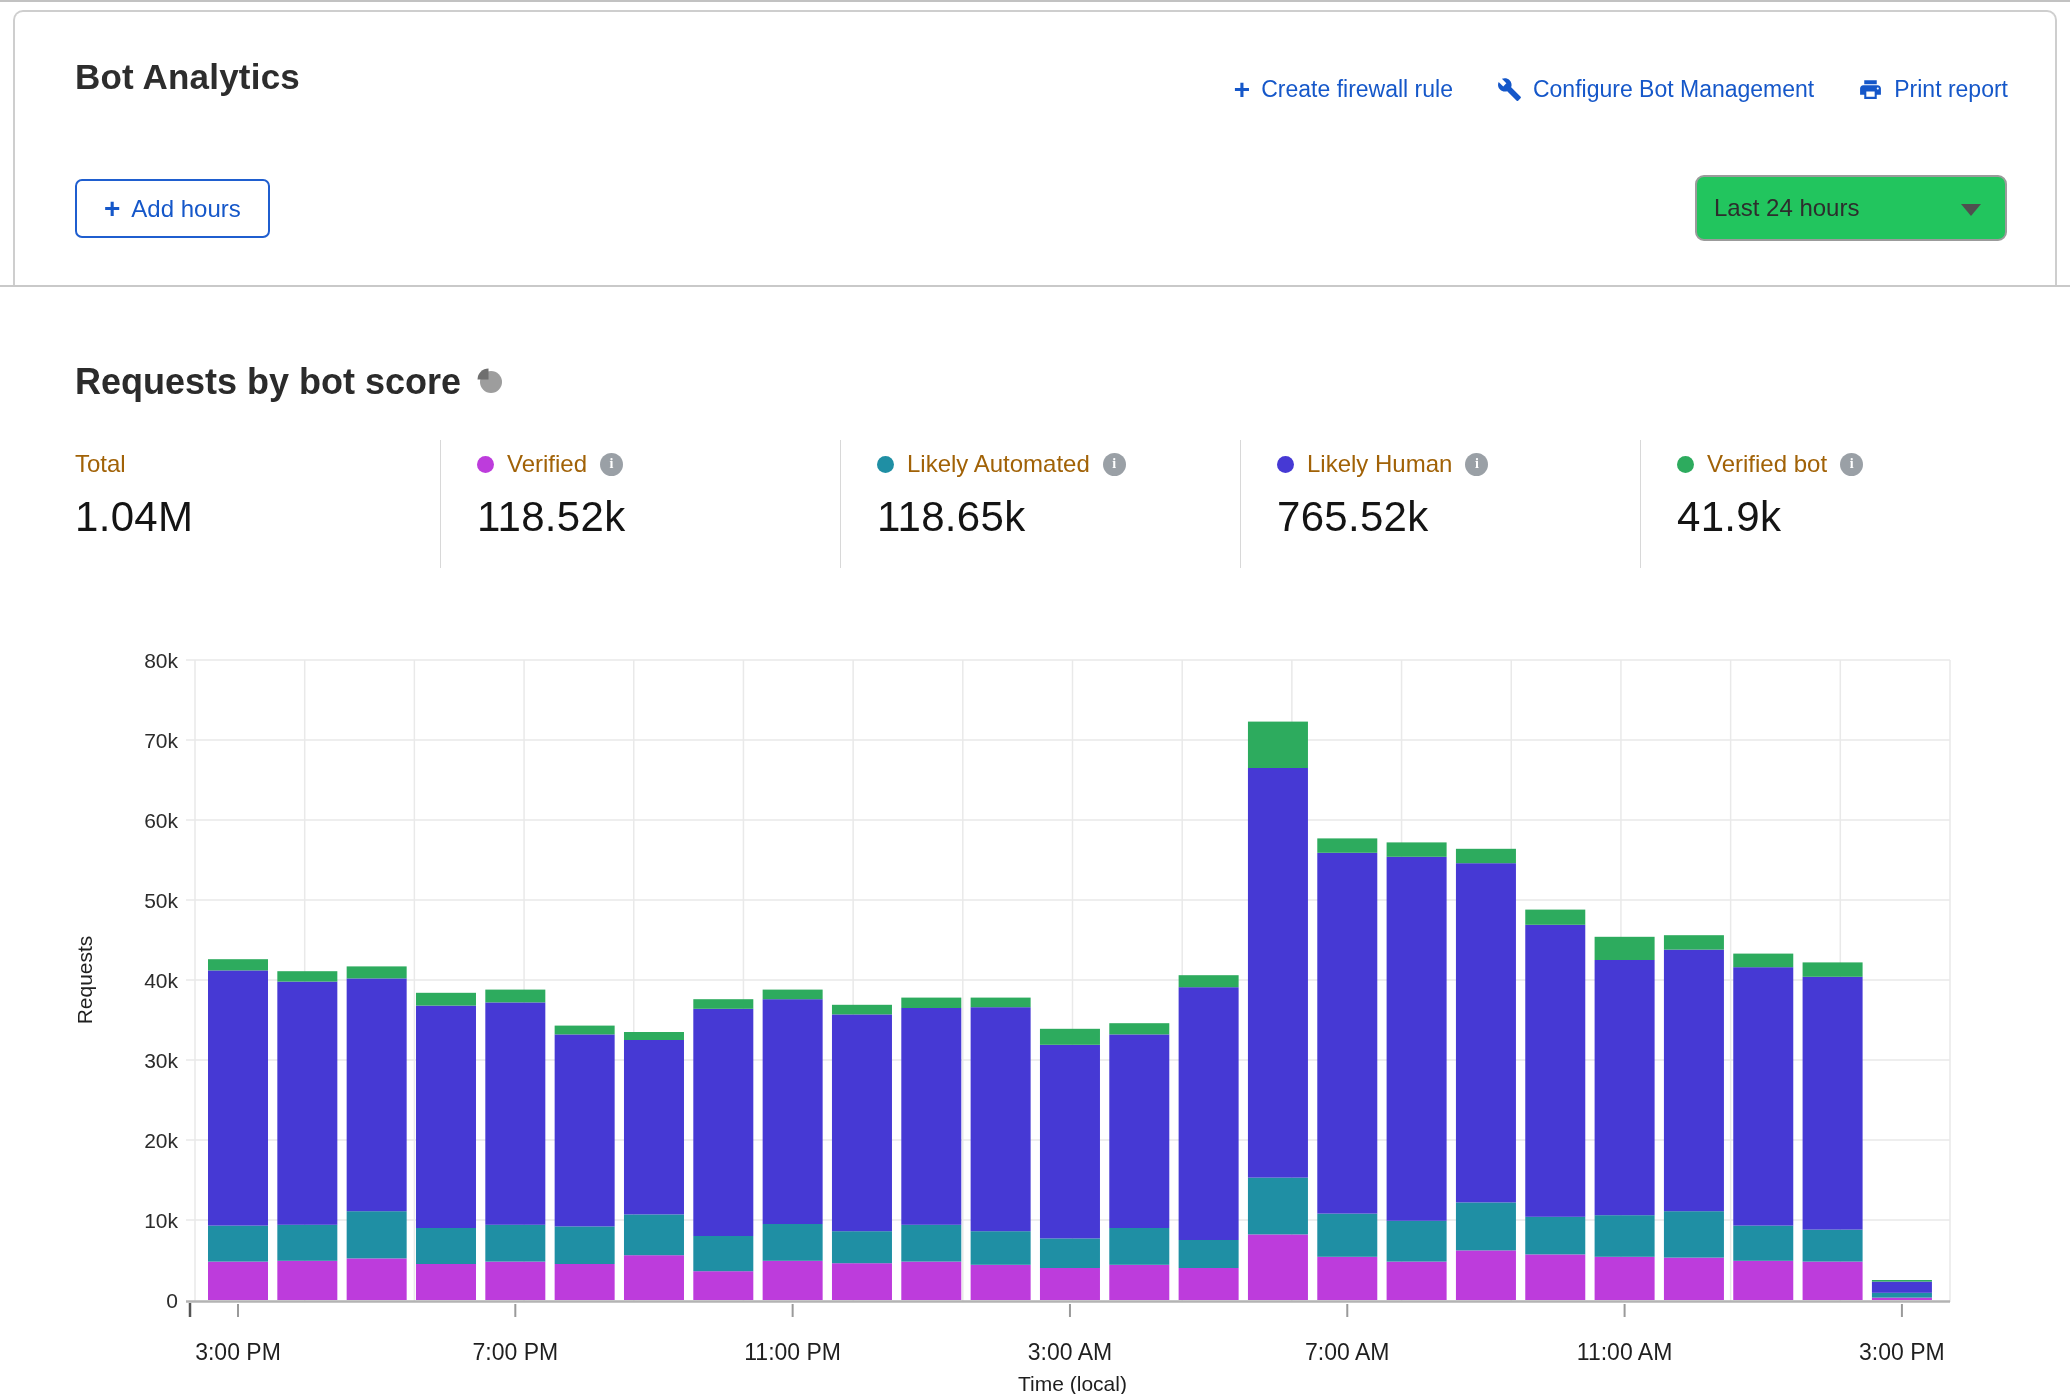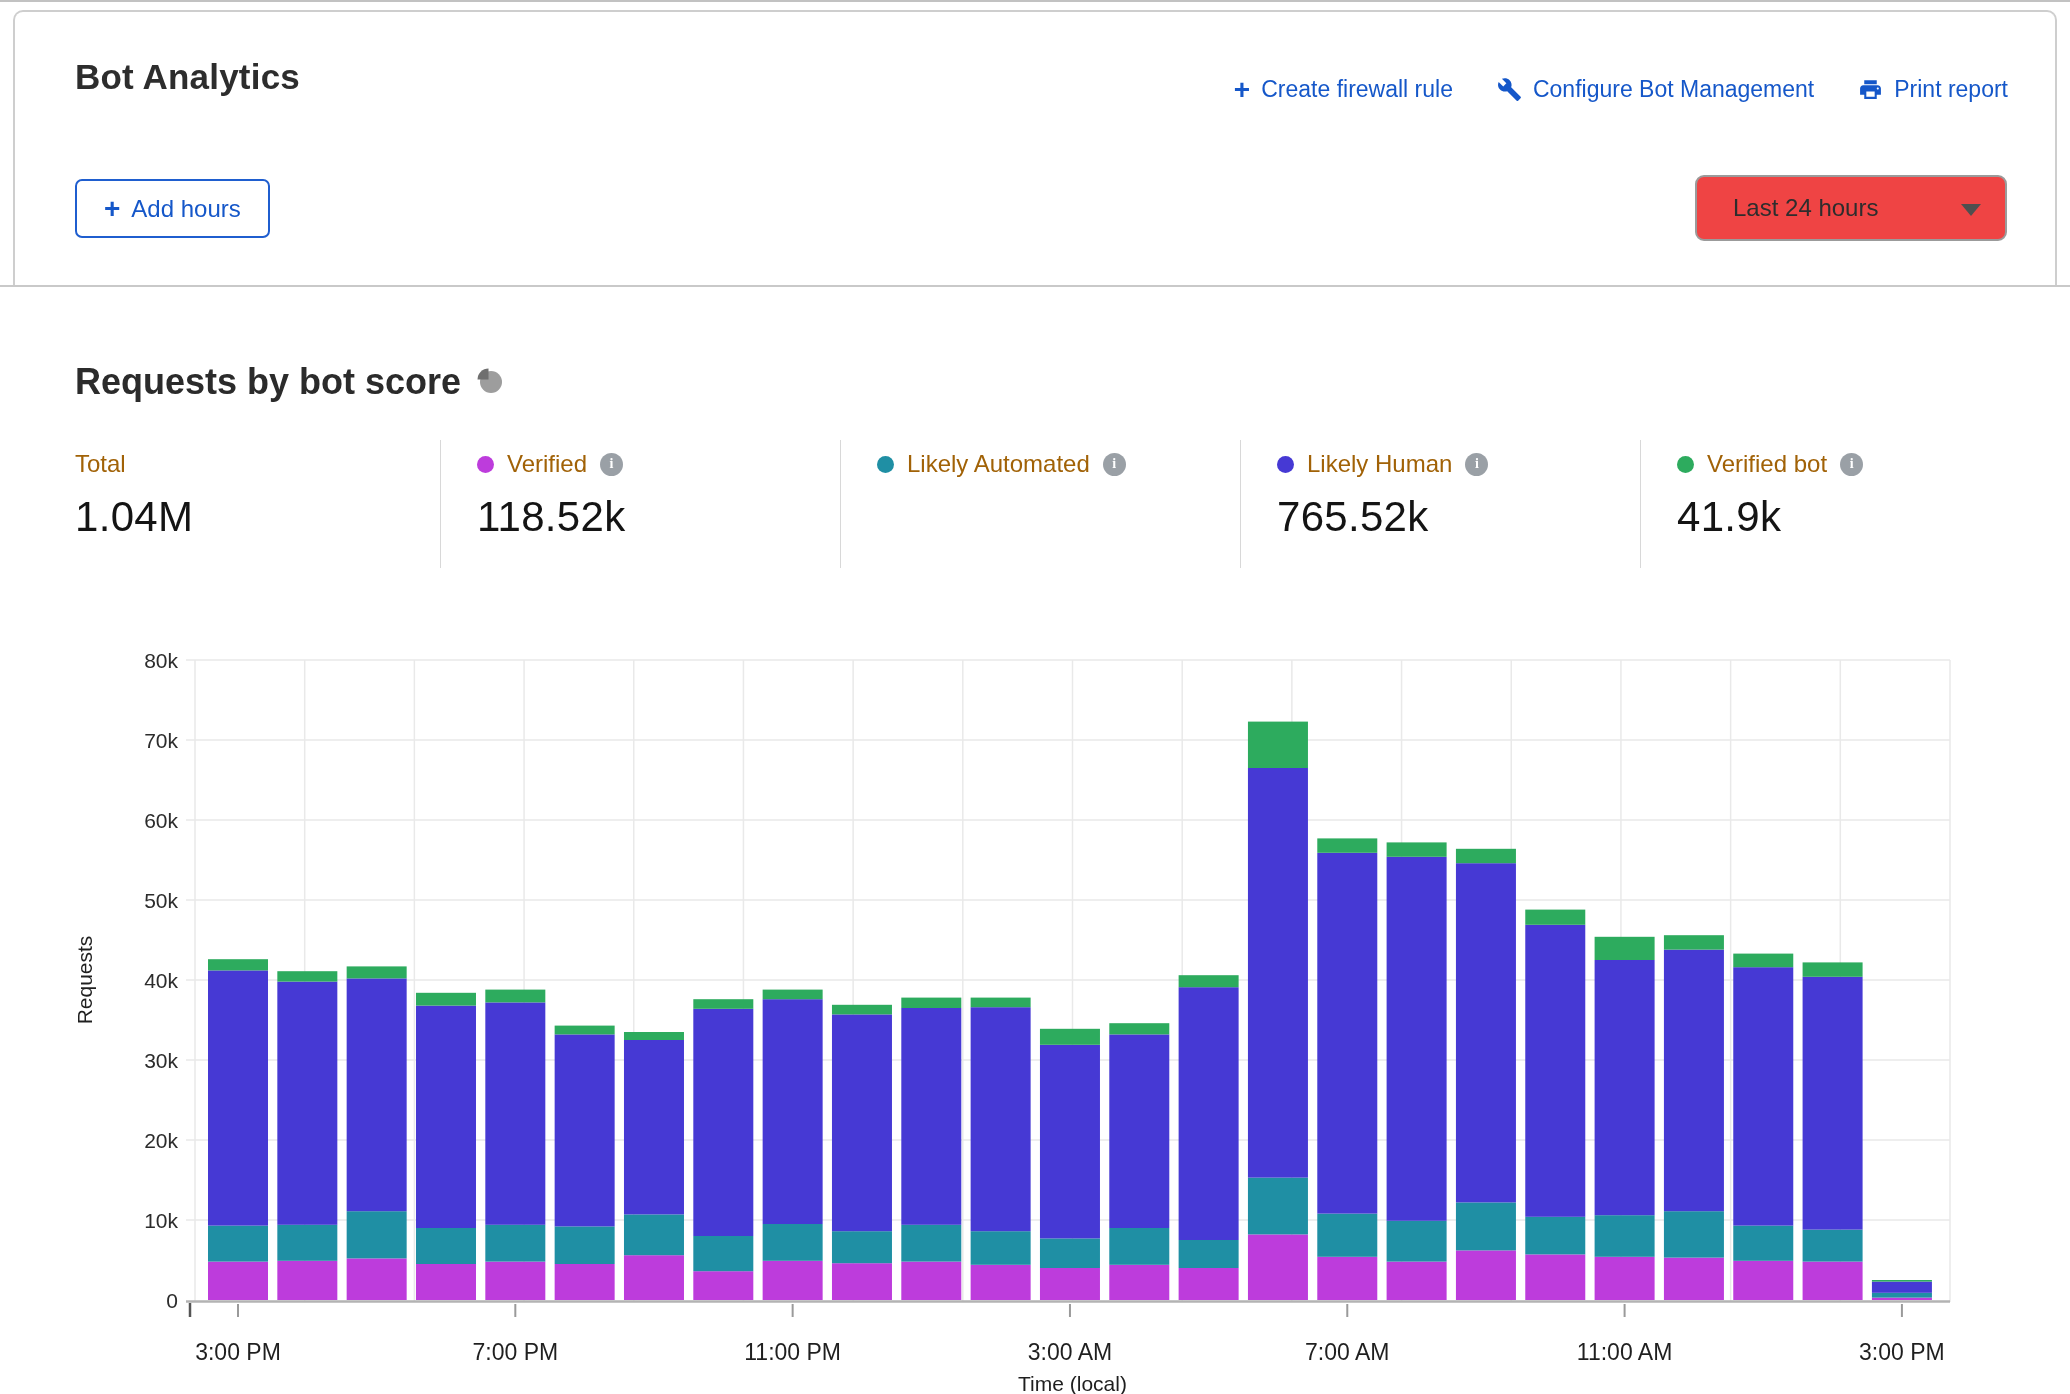--- a/index.html
+++ b/index.html
@@ -18,23 +18,23 @@
   #header-actions { top:76px; right:62px; display:flex; gap:44px; align-items:center; }
   .action-link { display:flex; align-items:center; gap:11px; color:#1557c9; font-size:23px; cursor:pointer; }
   .action-link .plus { font-size:28px; font-weight:600; line-height:20px; }
   .action-link svg { display:block; }
 
   #add-filter-btn { left:75px; top:179px; height:59px; display:inline-flex; align-items:center; gap:11px;
     padding:0 27px; background:#fff; border:2px solid #1f5ecf; border-radius:7px;
     color:#1557c9; font-size:24px; cursor:pointer; }
   #add-filter-btn .plus { font-size:28px; font-weight:600; }
 
-  #time-range { top:175px; right:63px; width:312px; height:66px; background:#ef4444;
+  #time-range { top:175px; right:63px; width:312px; height:66px; background:#22c55e;
     border:2px solid #9b9b9b; border-radius:9px; display:flex; align-items:center;
-    padding-left:36px; font-size:24px; color:#2d2d2d; cursor:pointer; }
+    padding-left:17px; font-size:24px; color:#2d2d2d; cursor:pointer; }
   #time-range .caret { position:absolute; right:24px; top:27px; width:0; height:0;
     border-left:10px solid transparent; border-right:10px solid transparent; border-top:12px solid #4f4f4f; }
 
   #section-title-row { left:75px; top:361px; display:flex; align-items:center; gap:15px; }
   #section-title { font-size:36px; font-weight:700; color:#2b2b2b; }
 
   
   .stat-sep { top:440px; width:1px; height:128px; background:#d8d8d8; }
   .stat-col { top:450px; }
   .stat-label-row { display:flex; align-items:center; gap:13px; }
@@ -119,20 +119,21 @@
   </div>
   <div class="stat-value">118.52k</div>
 </div>
 
 <div class="stat-col abs" style="left:877px">
   <div class="stat-label-row">
     <span class="legend-dot" style="background: rgb(31, 143, 164);"></span>
     <span class="stat-label">Likely Automated</span>
     <span class="info-icon">i</span>
   </div>
+  <div class="stat-value">118.65k</div>
 </div>
 
 <div class="stat-col abs" style="left:1277px">
   <div class="stat-label-row">
     <span class="legend-dot" style="background: rgb(70, 57, 212);"></span>
     <span class="stat-label">Likely Human</span>
     <span class="info-icon">i</span>
   </div>
   <div class="stat-value">765.52k</div>
 </div>

